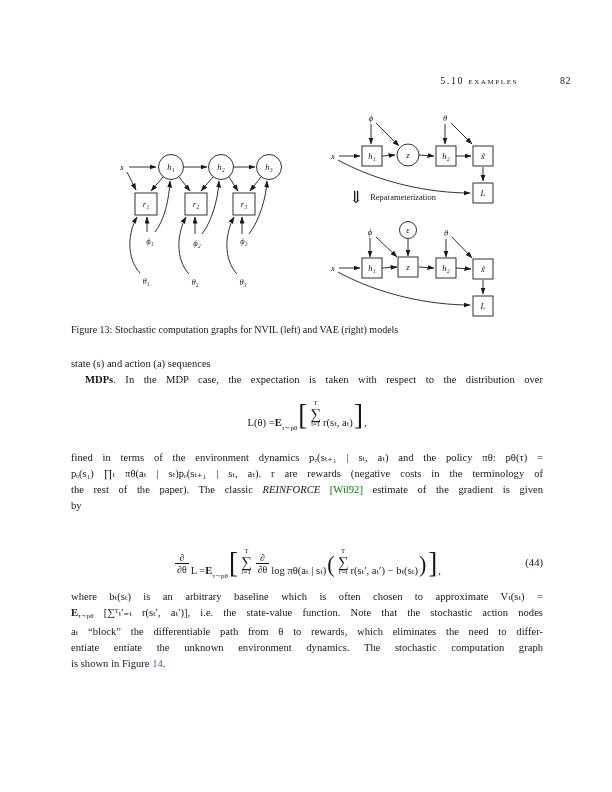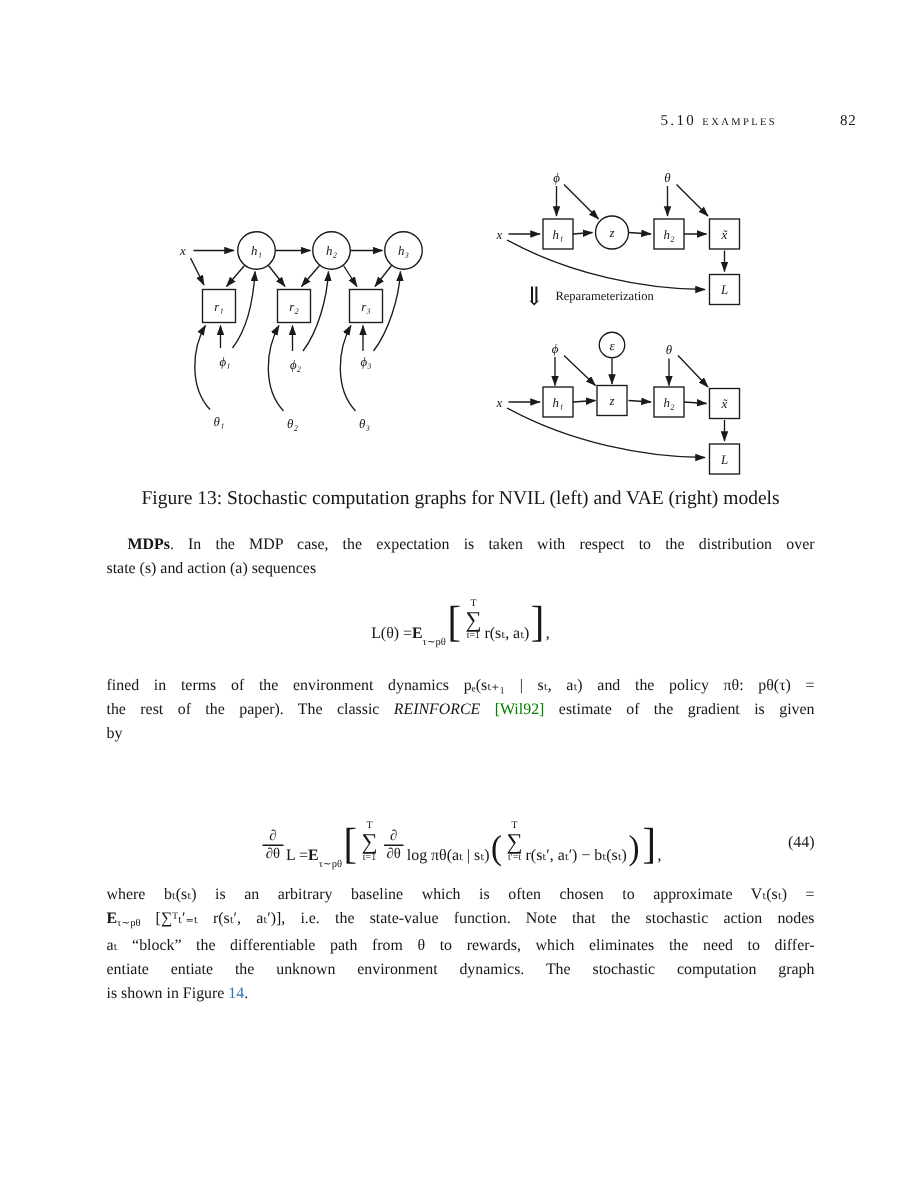--- a/index.html
+++ b/index.html
@@ -4,21 +4,21 @@
 <style>
   html,body{margin:0;padding:0;}
   body{width:612px;height:792px;background:#ffffff;position:relative;
        font-family:"Liberation Serif","DejaVu Serif",serif;color:#161616;}
   .abs{position:absolute;}
   
   .header{top:75px;left:0;width:571px;text-align:right;font-size:10px;}
   .sc{font-variant:small-caps;letter-spacing:1.6px;margin-right:42px;}
   .pageno{letter-spacing:0.5px;}
   
-  .fig-caption{top:324px;left:71px;width:472px;text-align:center;font-size:13px;}
+  .fig-caption{top:324px;left:71px;width:472px;text-align:left;font-size:10px;}
   .reparam{top:189px;left:349px;display:flex;align-items:center;gap:7px;}
   .reparam .dbl{font-size:17px;line-height:1;}
   .reparam .rlabel{font-size:8.4px;text-align:center;}
   svg text{font:italic 8.6px "Liberation Serif","DejaVu Serif",serif;fill:#161616;text-anchor:middle;}
   
   .para{left:71px;width:472px;font-size:10.6px;line-height:16px;}
   .line{text-align:justify;text-align-last:justify;white-space:normal;}
   .line.last{text-align-last:auto;}
   .indent{text-indent:14px;}
   .cite{color:#008000;}
@@ -175,22 +175,22 @@
     <text x="83" y="53">z</text>
     <text x="121" y="54">h₂</text>
     <text x="158" y="55">x̃</text>
     <text x="158" y="92">L</text>
   </svg>
 
   <div class="abs fig-caption">Figure 13: Stochastic computation graphs for NVIL (left) and VAE (right) models</div>
 </div>
 
 <div class="abs para" style="top:356px;">
+  <div class="line last">state (s) and action (a) sequences</div>
   <div class="line indent"><b>MDPs</b><span>. In the MDP case, the expectation is taken with respect to the distribution over</span></div>
-  <div class="line last">state (s) and action (a) sequences</div>
 </div>
 
 <div class="abs eq eq1">
   <span class="eqrow">
     <span>L(θ) = </span>
       <span class="bbE">E</span>
       <span class="esub">τ∼pθ</span>
     <span class="bigb">[</span>
     <span class="sumstack">
         <span class="slim">T</span>
@@ -198,20 +198,21 @@
         <span class="slim">t=1</span>
       </span>
     <span> r(sₜ, aₜ) </span>
     <span class="bigb">]</span>
     <span> ,</span>
   </span>
 </div>
 
 <div class="abs para" style="top:450px;">
   <div class="line">fined in terms of the environment dynamics pₑ(sₜ₊₁ | sₜ, aₜ) and the policy πθ: pθ(τ) =</div>
+  <div class="line">pₑ(s₁) ∏ₜ πθ(aₜ | sₜ)pₑ(sₜ₊₁ | sₜ, aₜ). r are rewards (negative costs in the terminology of</div>
   <div class="line"><span>the rest of the paper). The classic </span><i>REINFORCE</i><span> </span><span class="cite">[Wil92]</span><span> estimate of the gradient is given</span></div>
   <div class="line last">by</div>
 </div>
 
 <div class="abs eq eq44">
   <span class="eqrow">
     <span class="frac">
         <span>∂</span>
         <span class="den">∂θ</span>
       </span>

